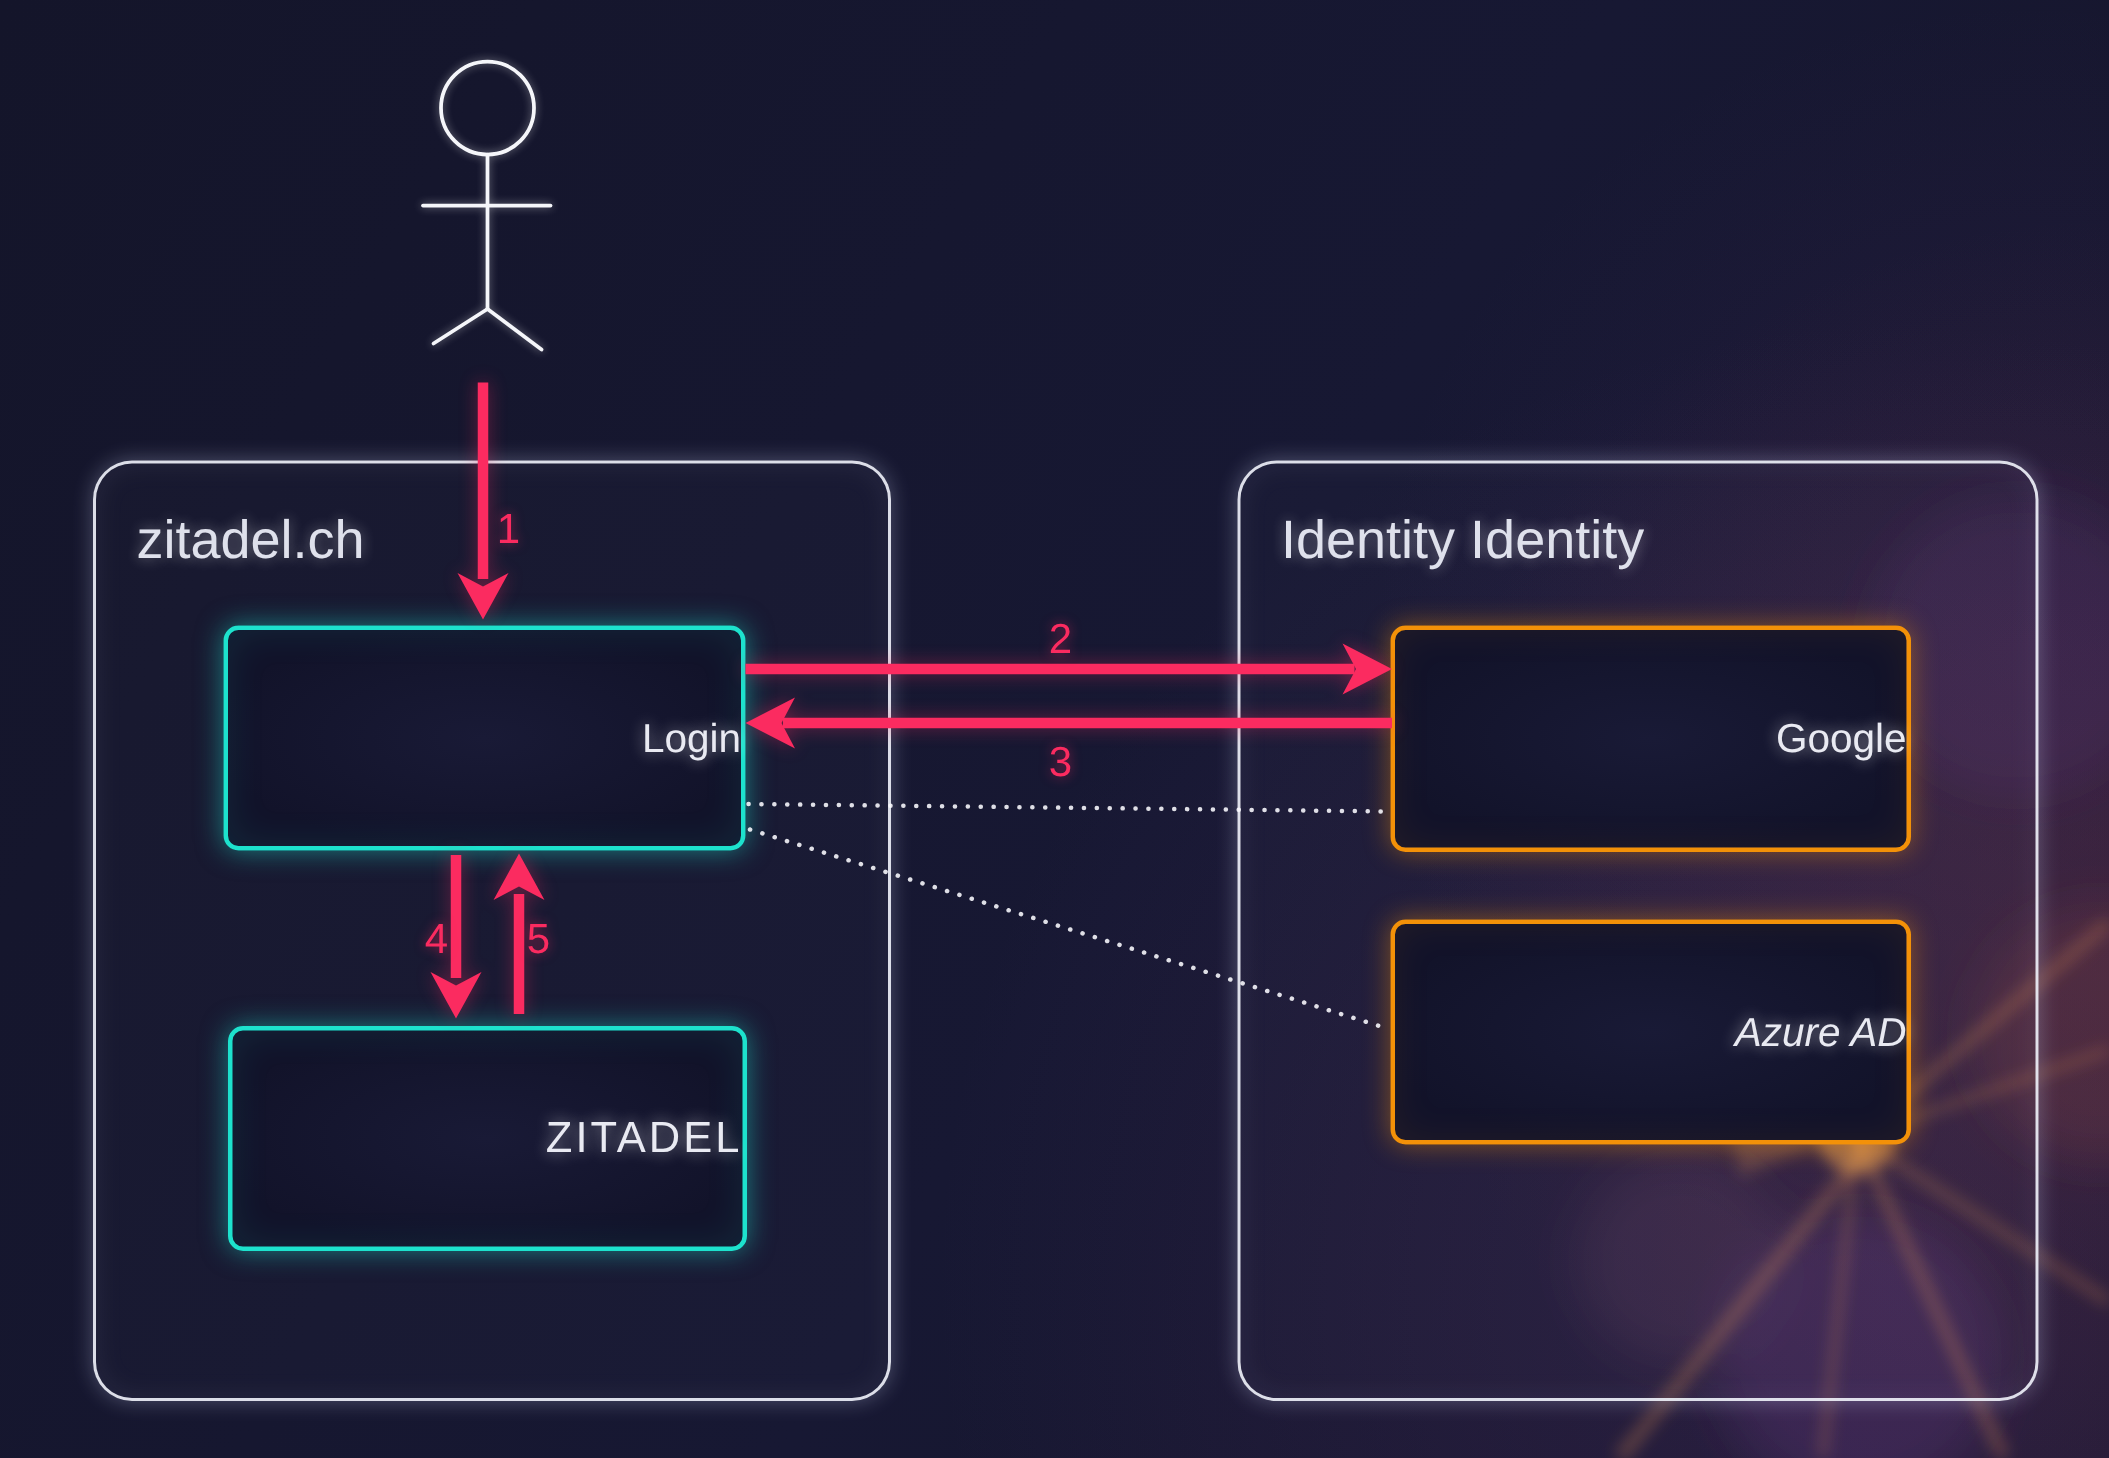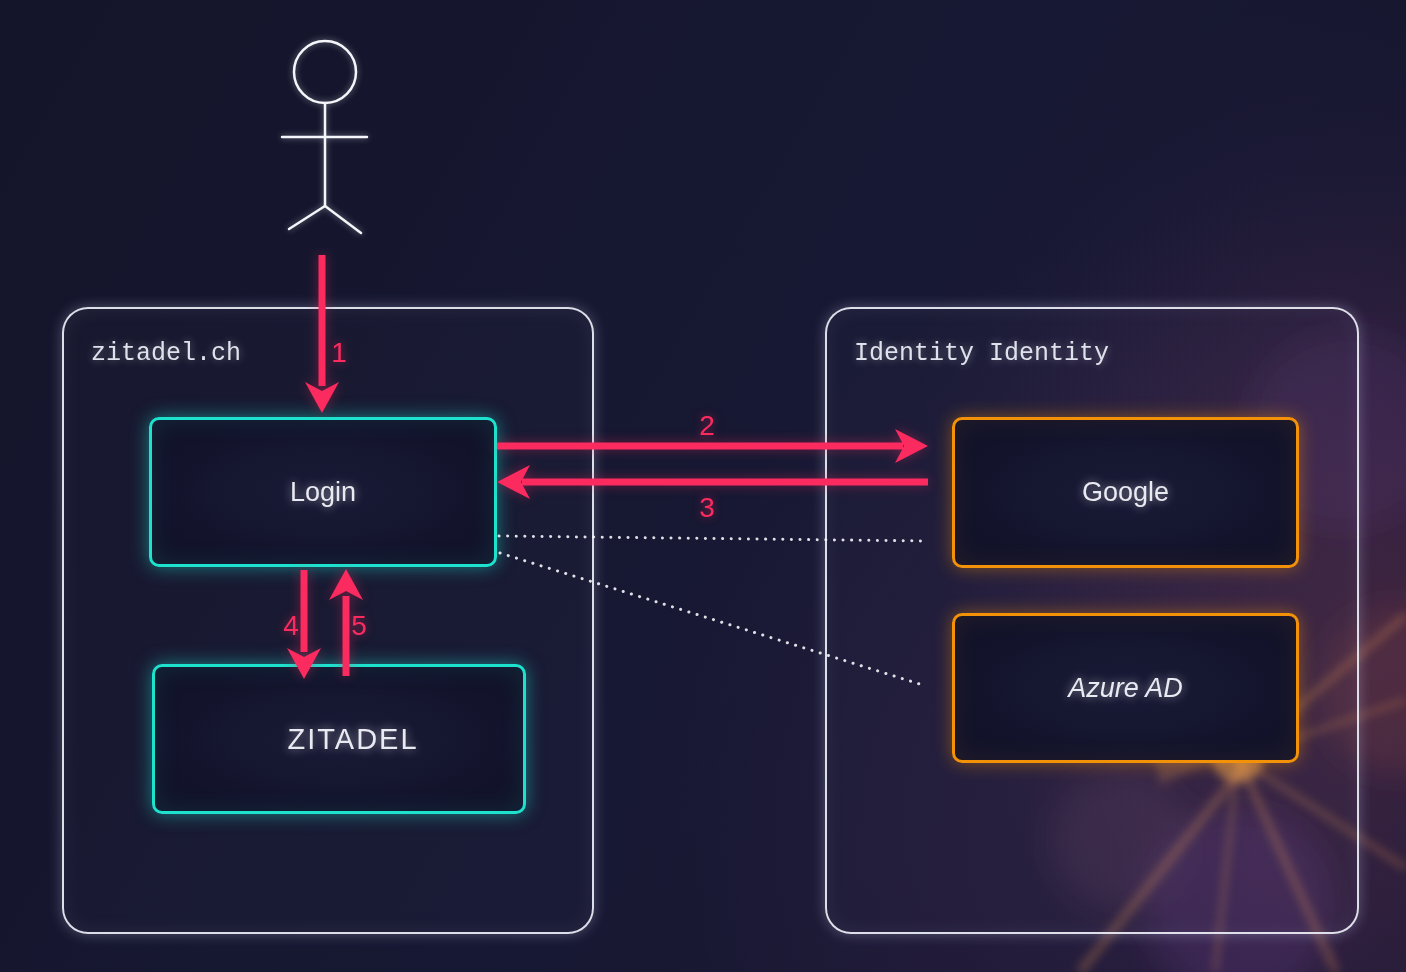--- a/index.html
+++ b/index.html
@@ -18,41 +18,39 @@
   .actor{position:absolute;left:270px;top:25px;filter:drop-shadow(0 0 3px rgba(255,255,255,0.45));}
   .group{
     position:absolute;
     border:2px solid rgba(238,240,248,0.92);
     border-radius:26px;
     background:rgba(255,255,255,0.015);
     box-shadow:0 0 14px rgba(215,222,255,0.30), inset 0 0 20px rgba(215,222,255,0.08);
   }
   .group-label{
     position:absolute;left:27px;top:30px;
-    font-size:25px;font-weight:400;color:#dfe1ec;
+    font-size:36px;font-weight:400;color:#dfe1ec;
     text-shadow:0 0 9px rgba(255,255,255,0.40);
     white-space:nowrap;
-    font-family:Liberation Mono, monospace;
   }
   .node{
     position:absolute;
-    display:flex;align-items:center;justify-content:center;
+    display:flex;align-items:center;justify-content:flex-end;
     border-radius:10px;
     font-size:27px;color:#e9eaf2;
     text-shadow:0 0 10px rgba(255,255,255,0.55);
     background:radial-gradient(ellipse at center,#191a36 0%,#12132a 75%);
   }
   .node.teal{
     border:3px solid #1de2cd;
     box-shadow:0 0 18px rgba(29,226,205,0.50), inset 0 0 26px rgba(29,226,205,0.10);
   }
   .node.orange{
     border:3px solid #f39108;
     box-shadow:0 0 18px rgba(243,145,8,0.45), inset 0 0 26px rgba(243,145,8,0.08);
-    margin-left:25px;
   }
   .node-zitadel-label{letter-spacing:2px;font-size:29px;}
   .connections{position:absolute;left:0;top:0;pointer-events:none;}
   .flow{filter:drop-shadow(0 0 6px rgba(251,43,96,0.40));}
   .step-num{
     position:absolute;
     transform:translate(-50%,-50%);
     font-size:28px;color:#fb2b60;
     text-shadow:0 0 8px rgba(251,43,96,0.55);
   }
@@ -105,21 +103,21 @@
   </div>
 
   <div class="group" style="left:825px;top:307px;width:530px;height:623px;">
     <div class="group-label">Identity Identity</div>
   </div>
 
   <div class="node teal" style="left:149px;top:417px;width:342px;height:144px;">
     <span>Login</span>
   </div>
 
-  <div class="node teal" style="left:152px;top:664px;width:340px;height:144px;padding-left:28px;">
+  <div class="node teal" style="left:152px;top:684px;width:340px;height:144px;">
     <span class="node-zitadel-label">ZITADEL</span>
   </div>
 
   <div class="node orange" style="left:927px;top:417px;width:341px;height:145px;">
     <span>Google</span>
   </div>
 
   <div class="node orange" style="left:927px;top:613px;width:341px;height:144px;font-style:italic;">
     <span>Azure AD</span>
   </div>

